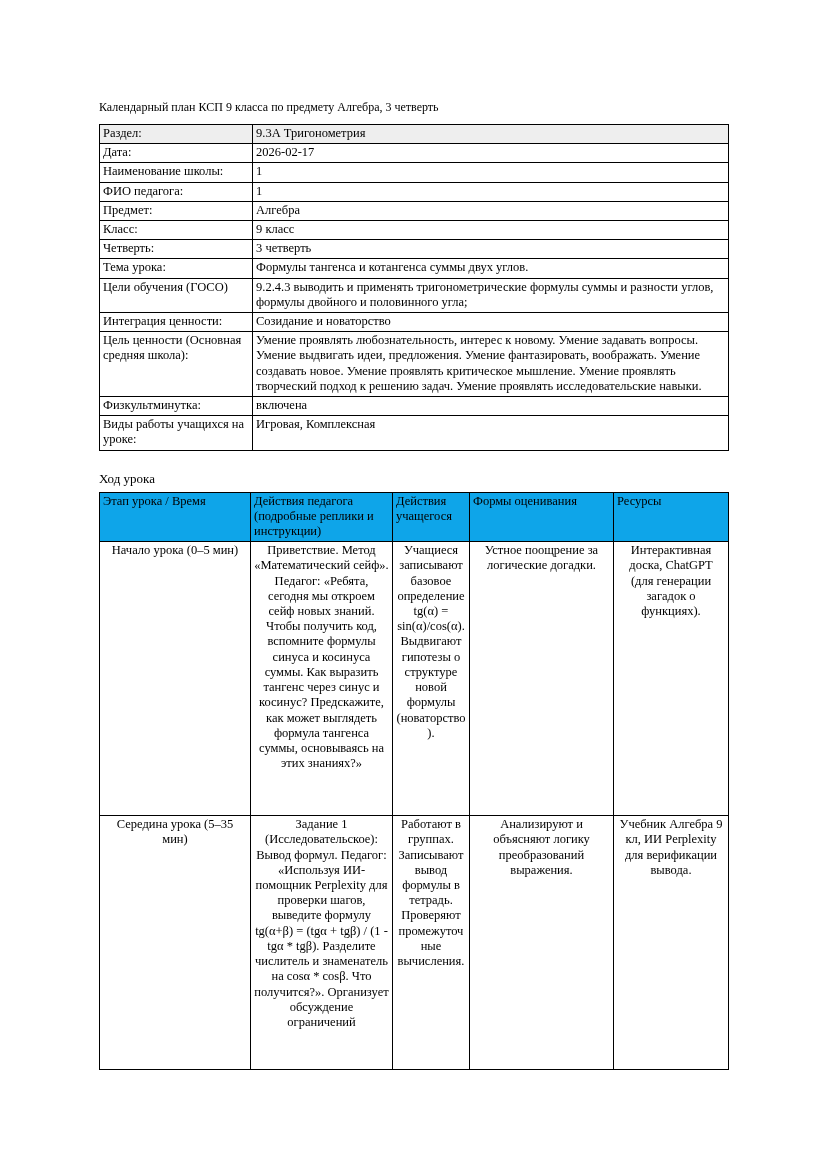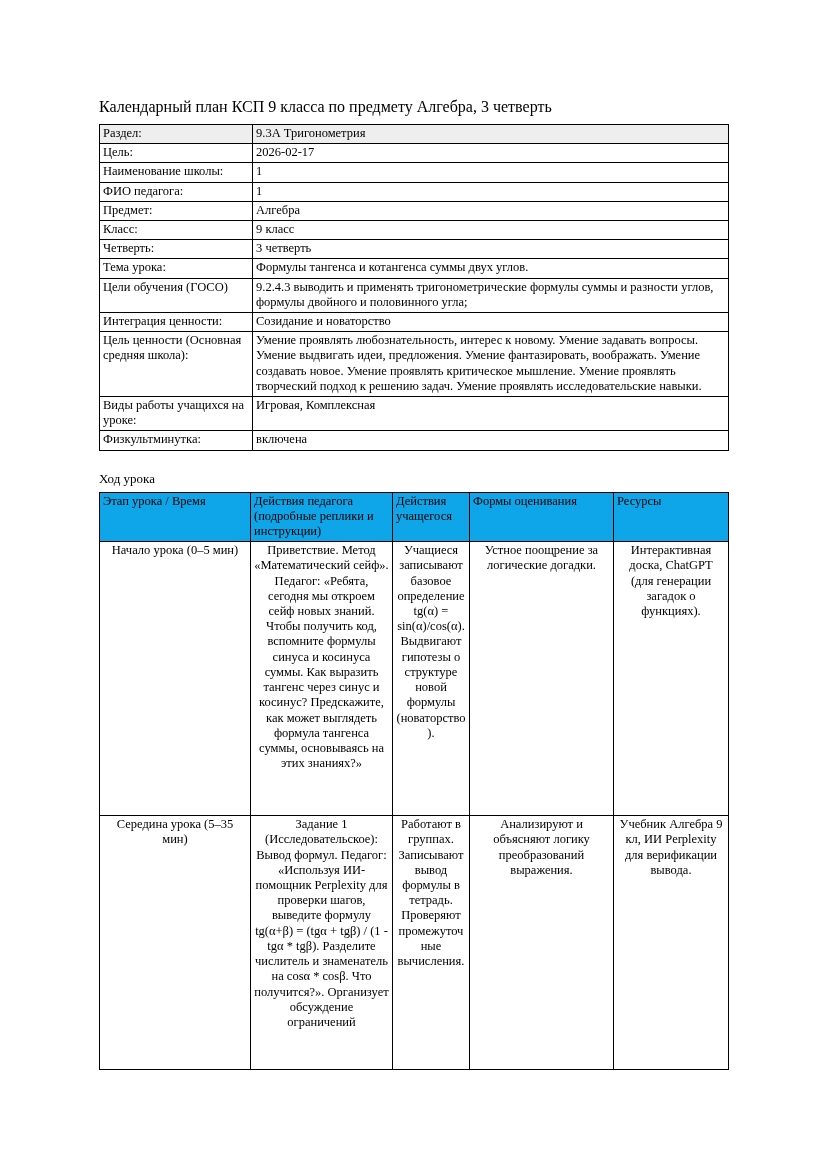--- a/index.html
+++ b/index.html
@@ -23,21 +23,21 @@
     height: 1170px;
     background: #ffffff;
   }
   .content {
     position: absolute;
     left: 99px;
     top: 99px;
     width: 629px;
   }
   .doc-title {
-    font-size: 16px;
+    font-size: 12px;
     line-height: 16px;
     margin: 0 0 9px 0;
     white-space: nowrap;
   }
   table {
     border-collapse: collapse;
     table-layout: fixed;
     width: 629px;
     margin: 0;
   }
@@ -93,21 +93,21 @@
       <colgroup>
         <col class="col-label">
         <col class="col-value">
       </colgroup>
       <tbody>
         <tr class="shaded">
           <td>Раздел:</td>
           <td>9.3А Тригонометрия</td>
         </tr>
         <tr>
-          <td>Цель:</td>
+          <td>Дата:</td>
           <td>2026-02-17</td>
         </tr>
         <tr>
           <td>Наименование школы:</td>
           <td>1</td>
         </tr>
         <tr>
           <td>ФИО педагога:</td>
           <td>1</td>
         </tr>
@@ -133,26 +133,26 @@
         </tr>
         <tr>
           <td>Интеграция ценности:</td>
           <td>Созидание и новаторство</td>
         </tr>
         <tr>
           <td class="tall-label">Цель ценности (Основная средняя школа):</td>
           <td>Умение проявлять любознательность, интерес к новому. Умение задавать вопросы. Умение выдвигать идеи, предложения. Умение фантазировать, воображать. Умение создавать новое. Умение проявлять критическое мышление. Умение проявлять творческий подход к решению задач. Умение проявлять исследовательские навыки.</td>
         </tr>
         <tr>
+          <td>Физкультминутка:</td>
+          <td>включена</td>
+        </tr>
+        <tr>
           <td>Виды работы учащихся на уроке:</td>
           <td>Игровая, Комплексная</td>
-        </tr>
-        <tr>
-          <td>Физкультминутка:</td>
-          <td>включена</td>
         </tr>
       </tbody>
     </table>
 
     <div class="section-label">Ход урока</div>
 
     <table class="flow-table">
       <colgroup>
         <col class="c0">
           <col class="c1">

